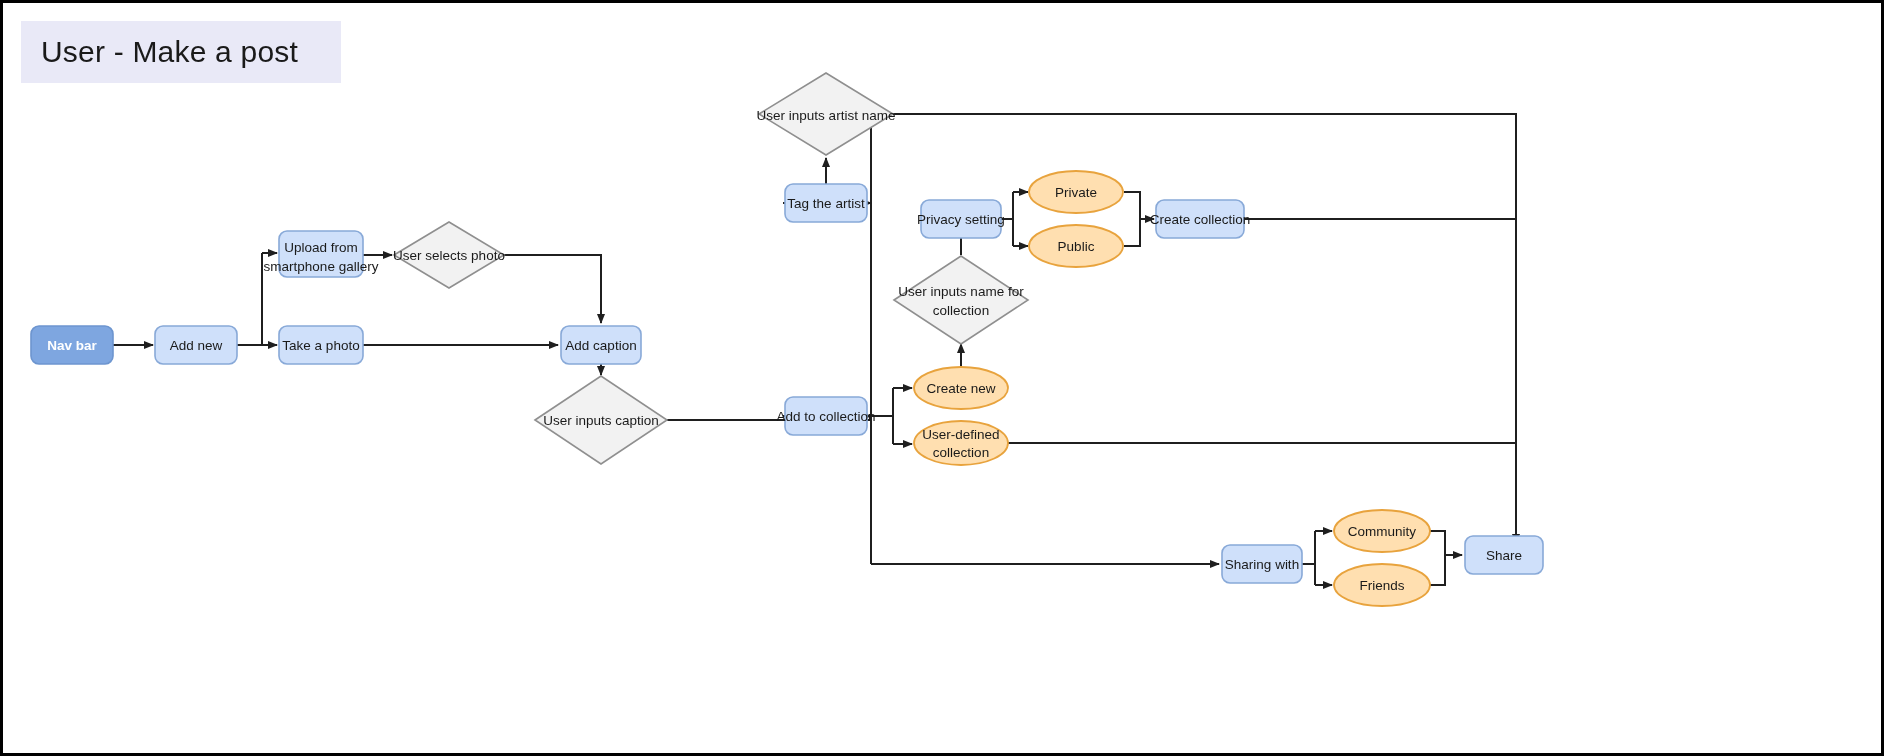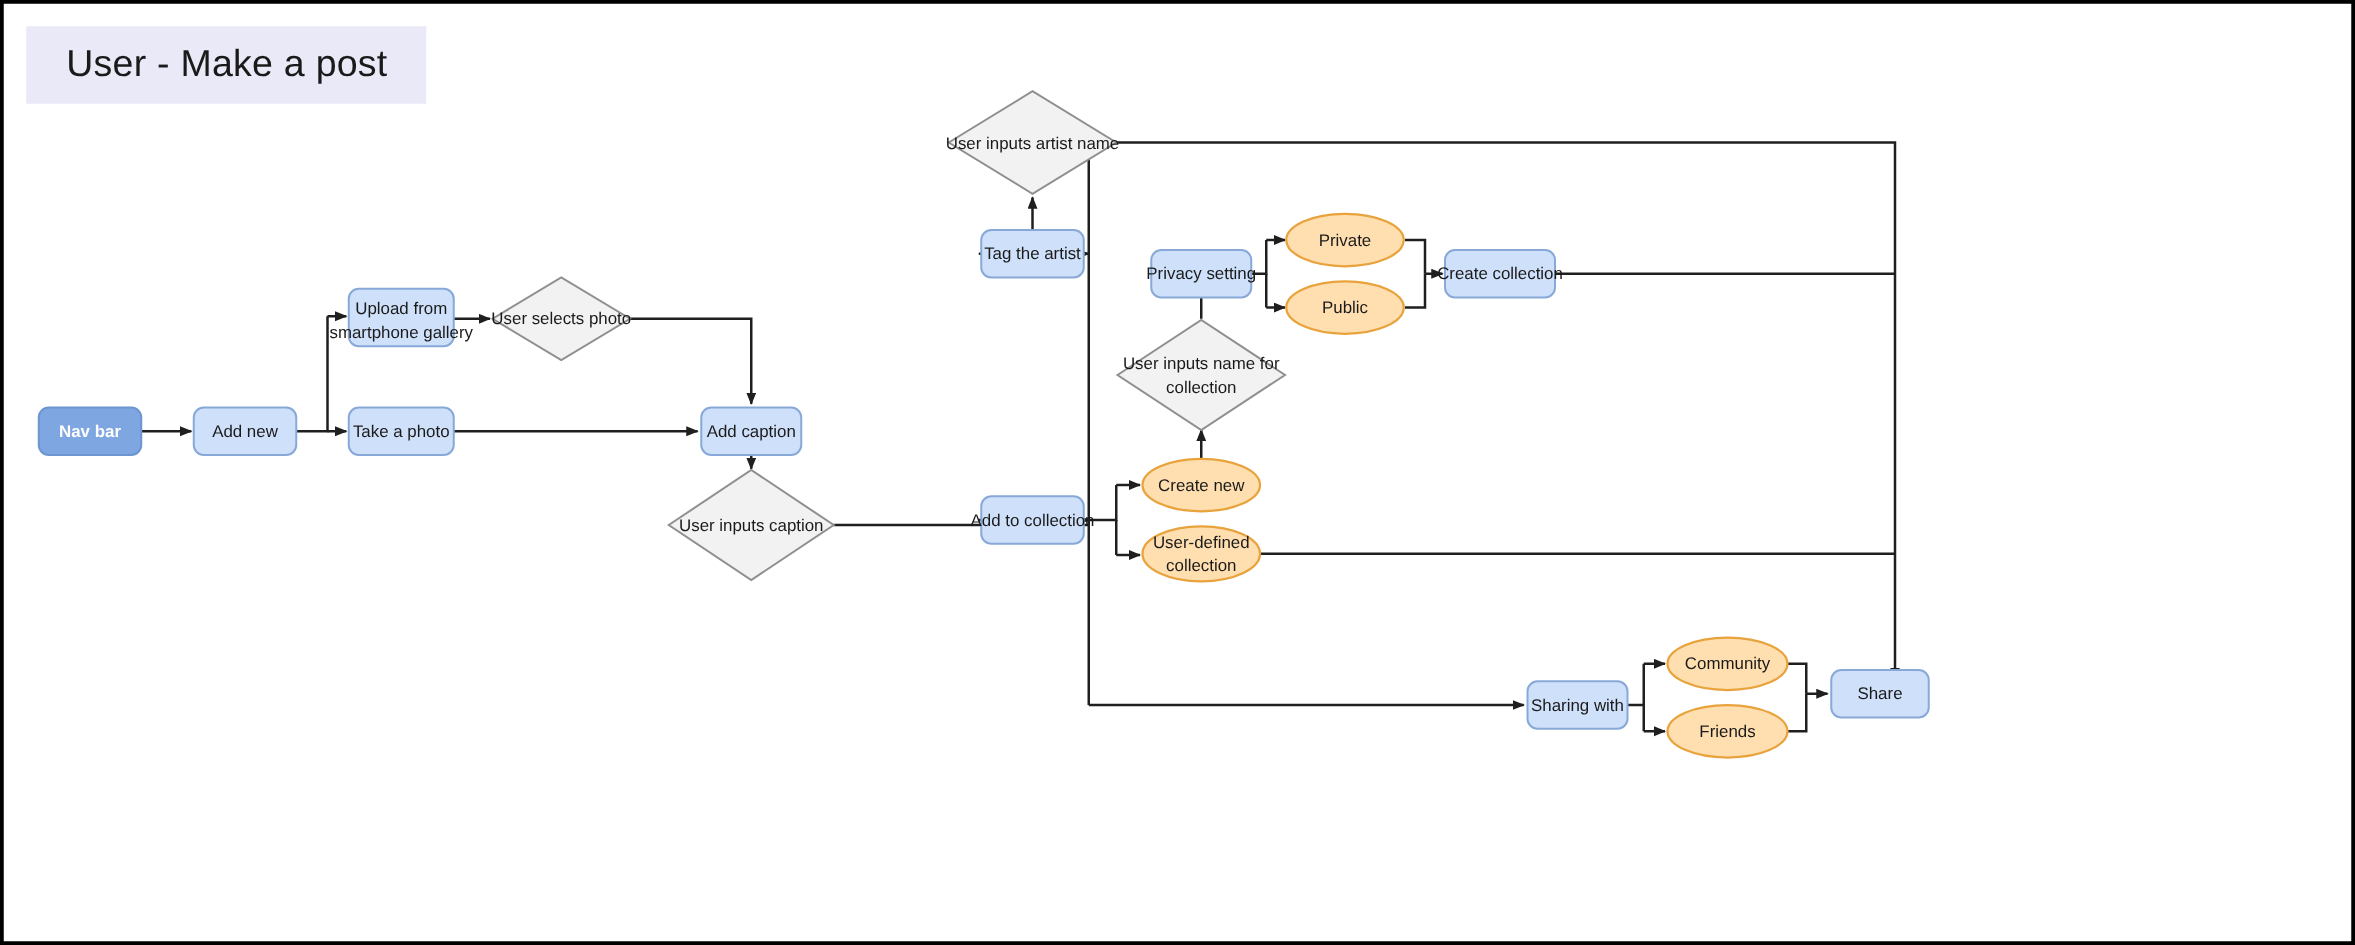--- a/index.html
+++ b/index.html
@@ -22,21 +22,21 @@
   #title-bar {
     position: absolute;
     left: 18px;
     top: 18px;
     width: 320px;
     height: 62px;
     background: #e9e9f7;
     display: flex;
     align-items: center;
     box-sizing: border-box;
-    padding-left: 32px;
+    padding-left: 20px;
     text-align: center;
   }
   #title-bar .title-text {
     font-size: 30px;
     color: #1a1a1a;
     letter-spacing: 0.2px;
     font-family: "Liberation Sans", sans-serif;
   }
   svg#flow {
     position: absolute;

